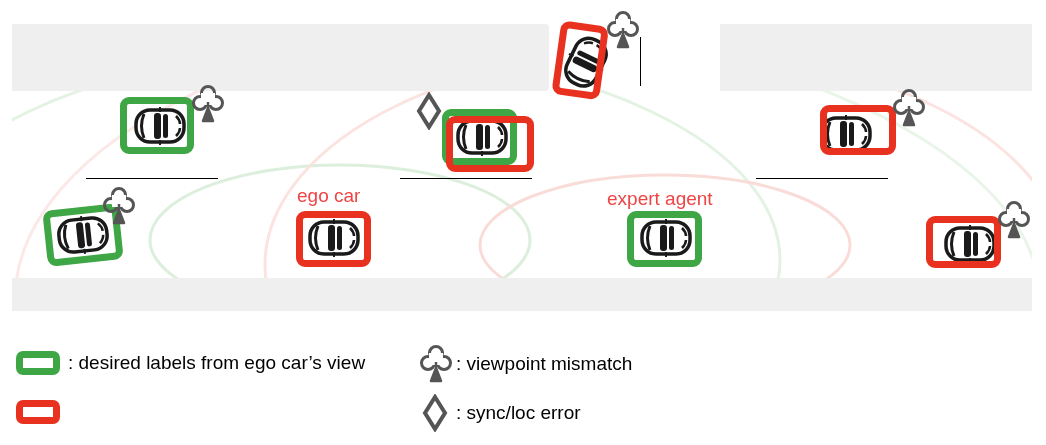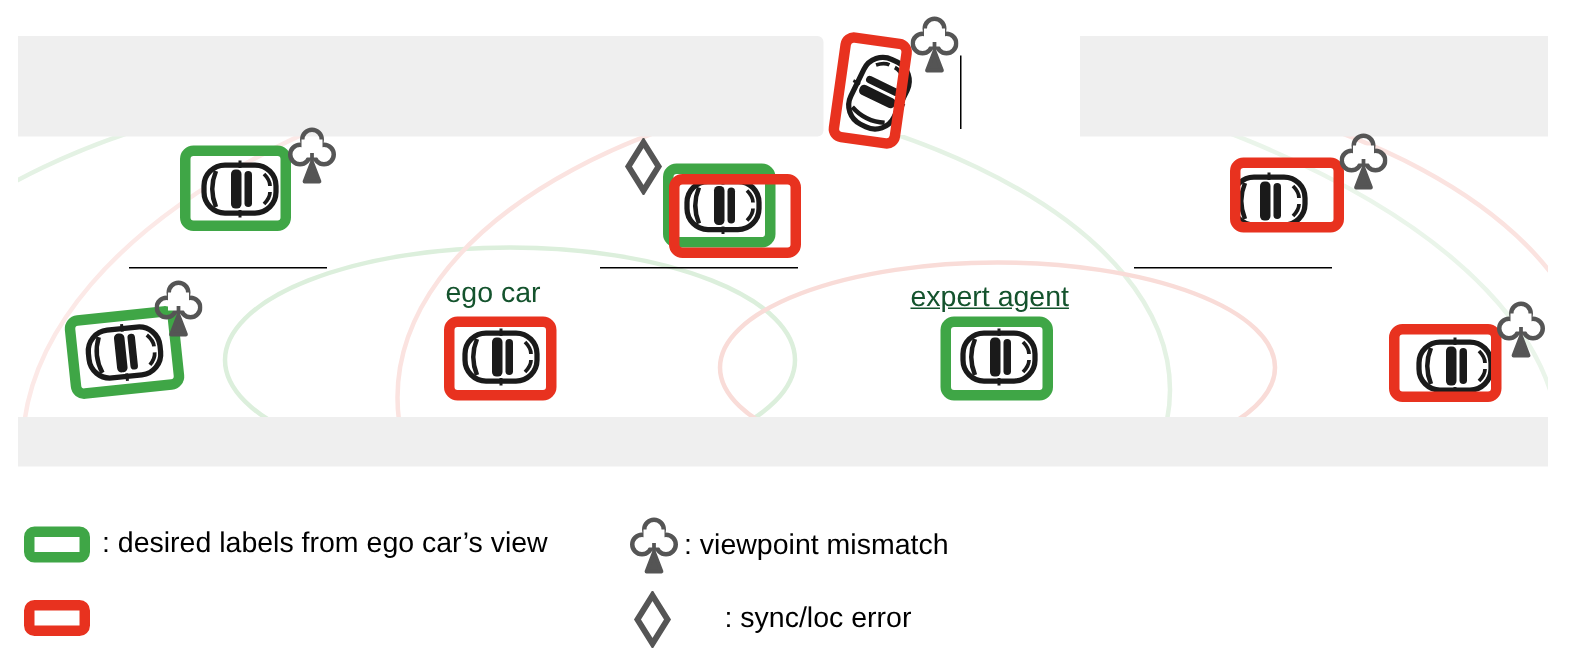--- a/index.html
+++ b/index.html
@@ -2,21 +2,21 @@
 <html><head>
 <meta charset="utf-8">
 <style>
   html, body { margin: 0; padding: 0; background: #ffffff; }
   body { width: 1046px; height: 445px; position: relative; overflow: hidden;
          font-family: "Liberation Sans", sans-serif; color: #333; }
   .scene { position: absolute; left: 0; top: 0; width: 1046px; height: 320px; }
   .sidewalk { position: absolute; background: #efefef; }
   .lane-line { position: absolute; height: 1px; background: #000; }
   .pole { position: absolute; width: 1px; background: #000; }
-  .label { position: absolute; font-size: 19px; color: #14532d; white-space: nowrap; }
+  .label { position: absolute; font-size: 19px; color: #ef4444; white-space: nowrap; }
   .box { position: absolute; border-radius: 9px; box-sizing: border-box; background: transparent; }
   .box.green { border: 7px solid #3fa646; }
   .box.red { border: 7px solid #e8321f; }
   .car { position: absolute; }
   .sym { position: absolute; }
   .legend-row { position: absolute; left: 16px; display: flex; align-items: center; }
   .legend-swatch { width: 44px; height: 24px; border-radius: 7px; box-sizing: border-box; background: #fff; }
   .legend-text { font-size: 19px; color: #000000; margin-left: 8px; white-space: nowrap; }
   .legend-sym-row { position: absolute; left: 420px; display: flex; align-items: center; }
 </style>
@@ -109,21 +109,21 @@
     </svg>
 
   
   <span class="label" style="left:297px;top:185px;">ego car</span>
   <svg class="car" width="60" height="44" style="left:304px;top:216px;">
       <use href="#carsym"></use>
     </svg>
   <div class="box red" style="left:296px;top:211px;width:75px;height:56px;"></div>
 
   
-  <span class="label" style="left:607px;top:188px;text-decoration:underline;">expert agent</span>
+  <span class="label" style="left:607px;top:188px;">expert agent</span>
   <svg class="car" width="60" height="44" style="left:636px;top:216px;">
       <use href="#carsym"></use>
     </svg>
   <div class="box green" style="left:627px;top:211px;width:75px;height:56px;"></div>
 
   
   <svg class="car" width="60" height="44" style="left:940px;top:222px;">
       <use href="#carsym"></use>
     </svg>
   <div class="box red" style="left:926px;top:216px;width:75px;height:52px;"></div>
@@ -163,18 +163,18 @@
 </div>
 <div class="legend-row" style="top:400px;">
   <div class="legend-swatch" style="border:7px solid #e8321f;"></div>
 </div>
 <div class="legend-sym-row" style="top:344px;">
   <svg width="32" height="40">
       <use href="#clubsym"></use>
     </svg>
   <span class="legend-text" style="margin-left:4px;">: viewpoint mismatch</span>
 </div>
-<div class="legend-sym-row" style="top:394px;left:422px;gap:27px;">
+<div class="legend-sym-row" style="top:394px;left:422px;">
   <svg width="26" height="38">
       <use href="#diamondsym"></use>
     </svg>
   <span class="legend-text" style="margin-left:8px;">: sync/loc error</span>
 </div>
 
 </body></html>

